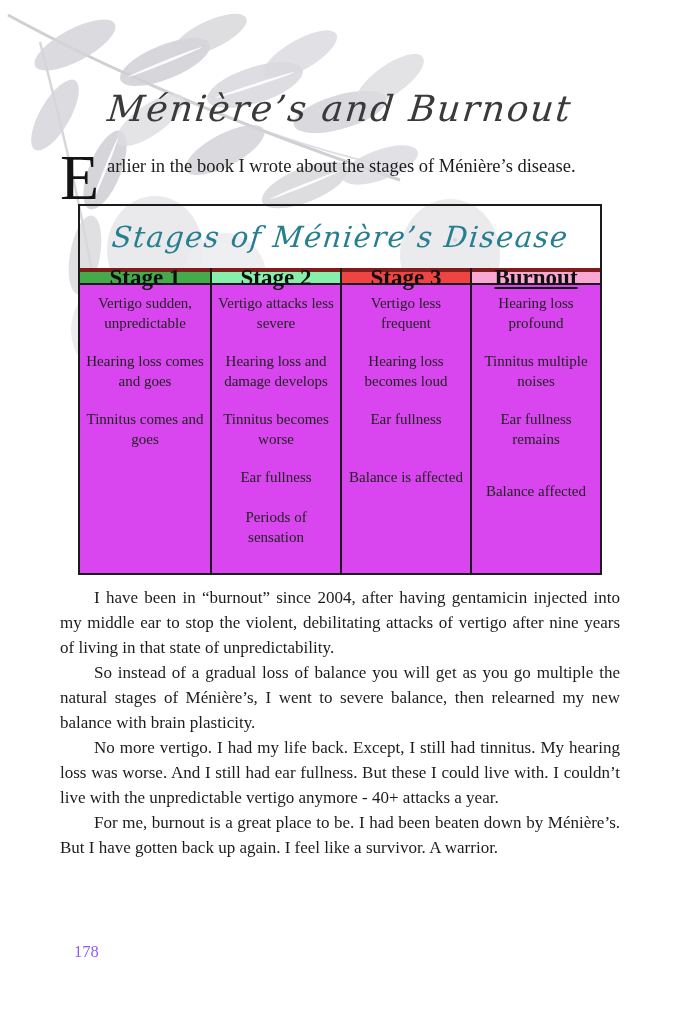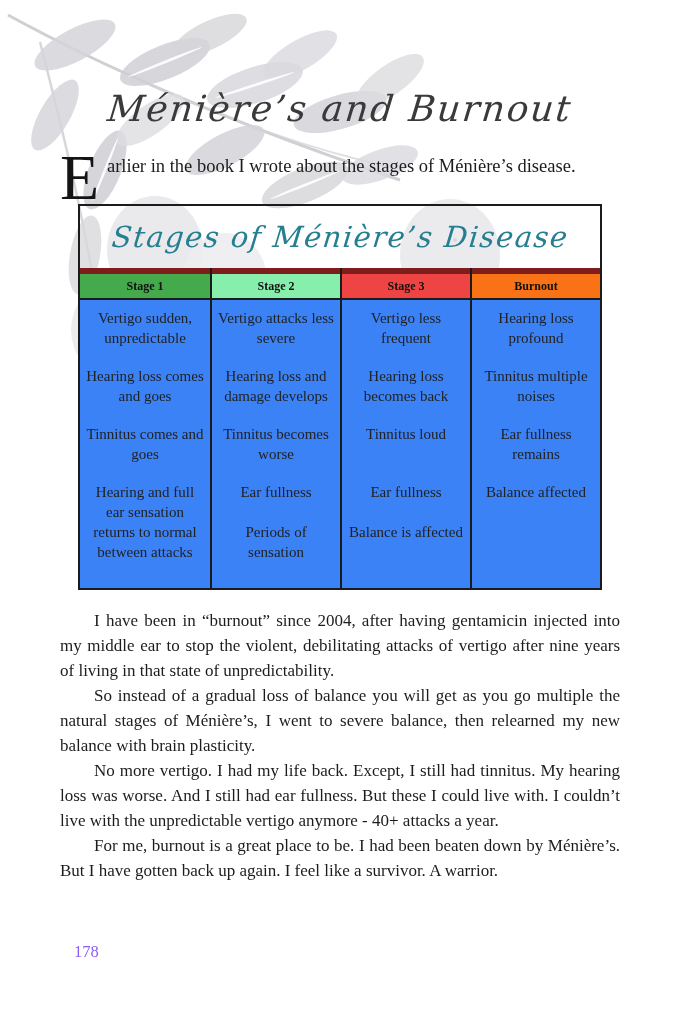--- a/index.html
+++ b/index.html
@@ -69,47 +69,47 @@
     letter-spacing: 1.5px;
     transform: skewX(-6deg);
   }
   .mtable-grid {
     display: grid;
     grid-template-columns: 1fr 1fr 1fr 1fr;
   }
   .mcol { border-left: 2px solid #1b1b1b; }
   .mcol:first-child { border-left: none; }
   .mhead {
-    height: 32px;
-    border-top: 6px solid #7f1d1d;
+    height: 17px;
+    border-top: 4px solid #7f1d1d;
     border-bottom: 2px solid #1b1b1b;
     display: flex;
     align-items: center;
     justify-content: center;
     font-weight: bold;
-    font-size: 12px;
+    font-size: 23px;
     color: #101010;
   }
   .mbody {
-    background: #3b82f6;
+    background: #d946ef;
     height: 288px;
     padding-top: 8px;
     display: grid;
     grid-template-rows: 58px 58px 58px 40px auto;
     text-align: center;
     font-size: 15px;
     line-height: 20px;
     color: #222222;
   }
   .mitem { padding: 0 5px; }
   .mitem.span2 { grid-row: 4 / span 2; }
-  .mitem.lower { margin-top: 0; }
+  .mitem.lower { margin-top: 14px; }
 
   .body-paragraphs {
-    margin: 18px 60px 0;
+    margin: 10px 60px 0;
     text-align: justify;
     font-size: 17px;
     line-height: 25px;
   }
   .body-paragraphs p { margin: 0; text-indent: 34px; }
 
   .page-number {
     position: absolute;
     left: 74px;
     top: 942px;
@@ -173,48 +173,46 @@
         <div class="mtable-title" style="color: rgb(37, 127, 145);">Stages of Ménière’s Disease</div>
       </div>
       <div class="mtable-grid">
 
         <div class="mcol">
           <div class="mhead" style="background-color: rgb(68, 170, 75);">Stage 1</div>
           <div class="mbody">
             <div class="mitem">Vertigo sudden, unpredictable</div>
             <div class="mitem">Hearing loss comes and goes</div>
             <div class="mitem">Tinnitus comes and goes</div>
-            <div class="mitem span2">Hearing and full ear sensation returns to normal between attacks</div>
           </div>
         </div>
 
         <div class="mcol">
           <div class="mhead" style="background-color: #86efac;">Stage 2</div>
           <div class="mbody">
             <div class="mitem">Vertigo attacks less severe</div>
             <div class="mitem">Hearing loss and damage develops</div>
             <div class="mitem">Tinnitus becomes worse</div>
             <div class="mitem">Ear fullness</div>
             <div class="mitem">Periods of sensation</div>
           </div>
         </div>
 
         <div class="mcol">
           <div class="mhead" style="background-color: #ef4444;">Stage 3</div>
           <div class="mbody">
             <div class="mitem">Vertigo less frequent</div>
-            <div class="mitem">Hearing loss becomes back</div>
-            <div class="mitem">Tinnitus loud</div>
+            <div class="mitem">Hearing loss becomes loud</div>
             <div class="mitem">Ear fullness</div>
             <div class="mitem">Balance is affected</div>
           </div>
         </div>
 
         <div class="mcol">
-          <div class="mhead" style="background-color: #f97316;">Burnout</div>
+          <div class="mhead" style="background-color: #f9a8d4; text-decoration: underline;">Burnout</div>
           <div class="mbody">
             <div class="mitem">Hearing loss profound</div>
             <div class="mitem">Tinnitus multiple noises</div>
             <div class="mitem">Ear fullness remains</div>
             <div class="mitem lower">Balance affected</div>
           </div>
         </div>
 
       </div>
     </div>

